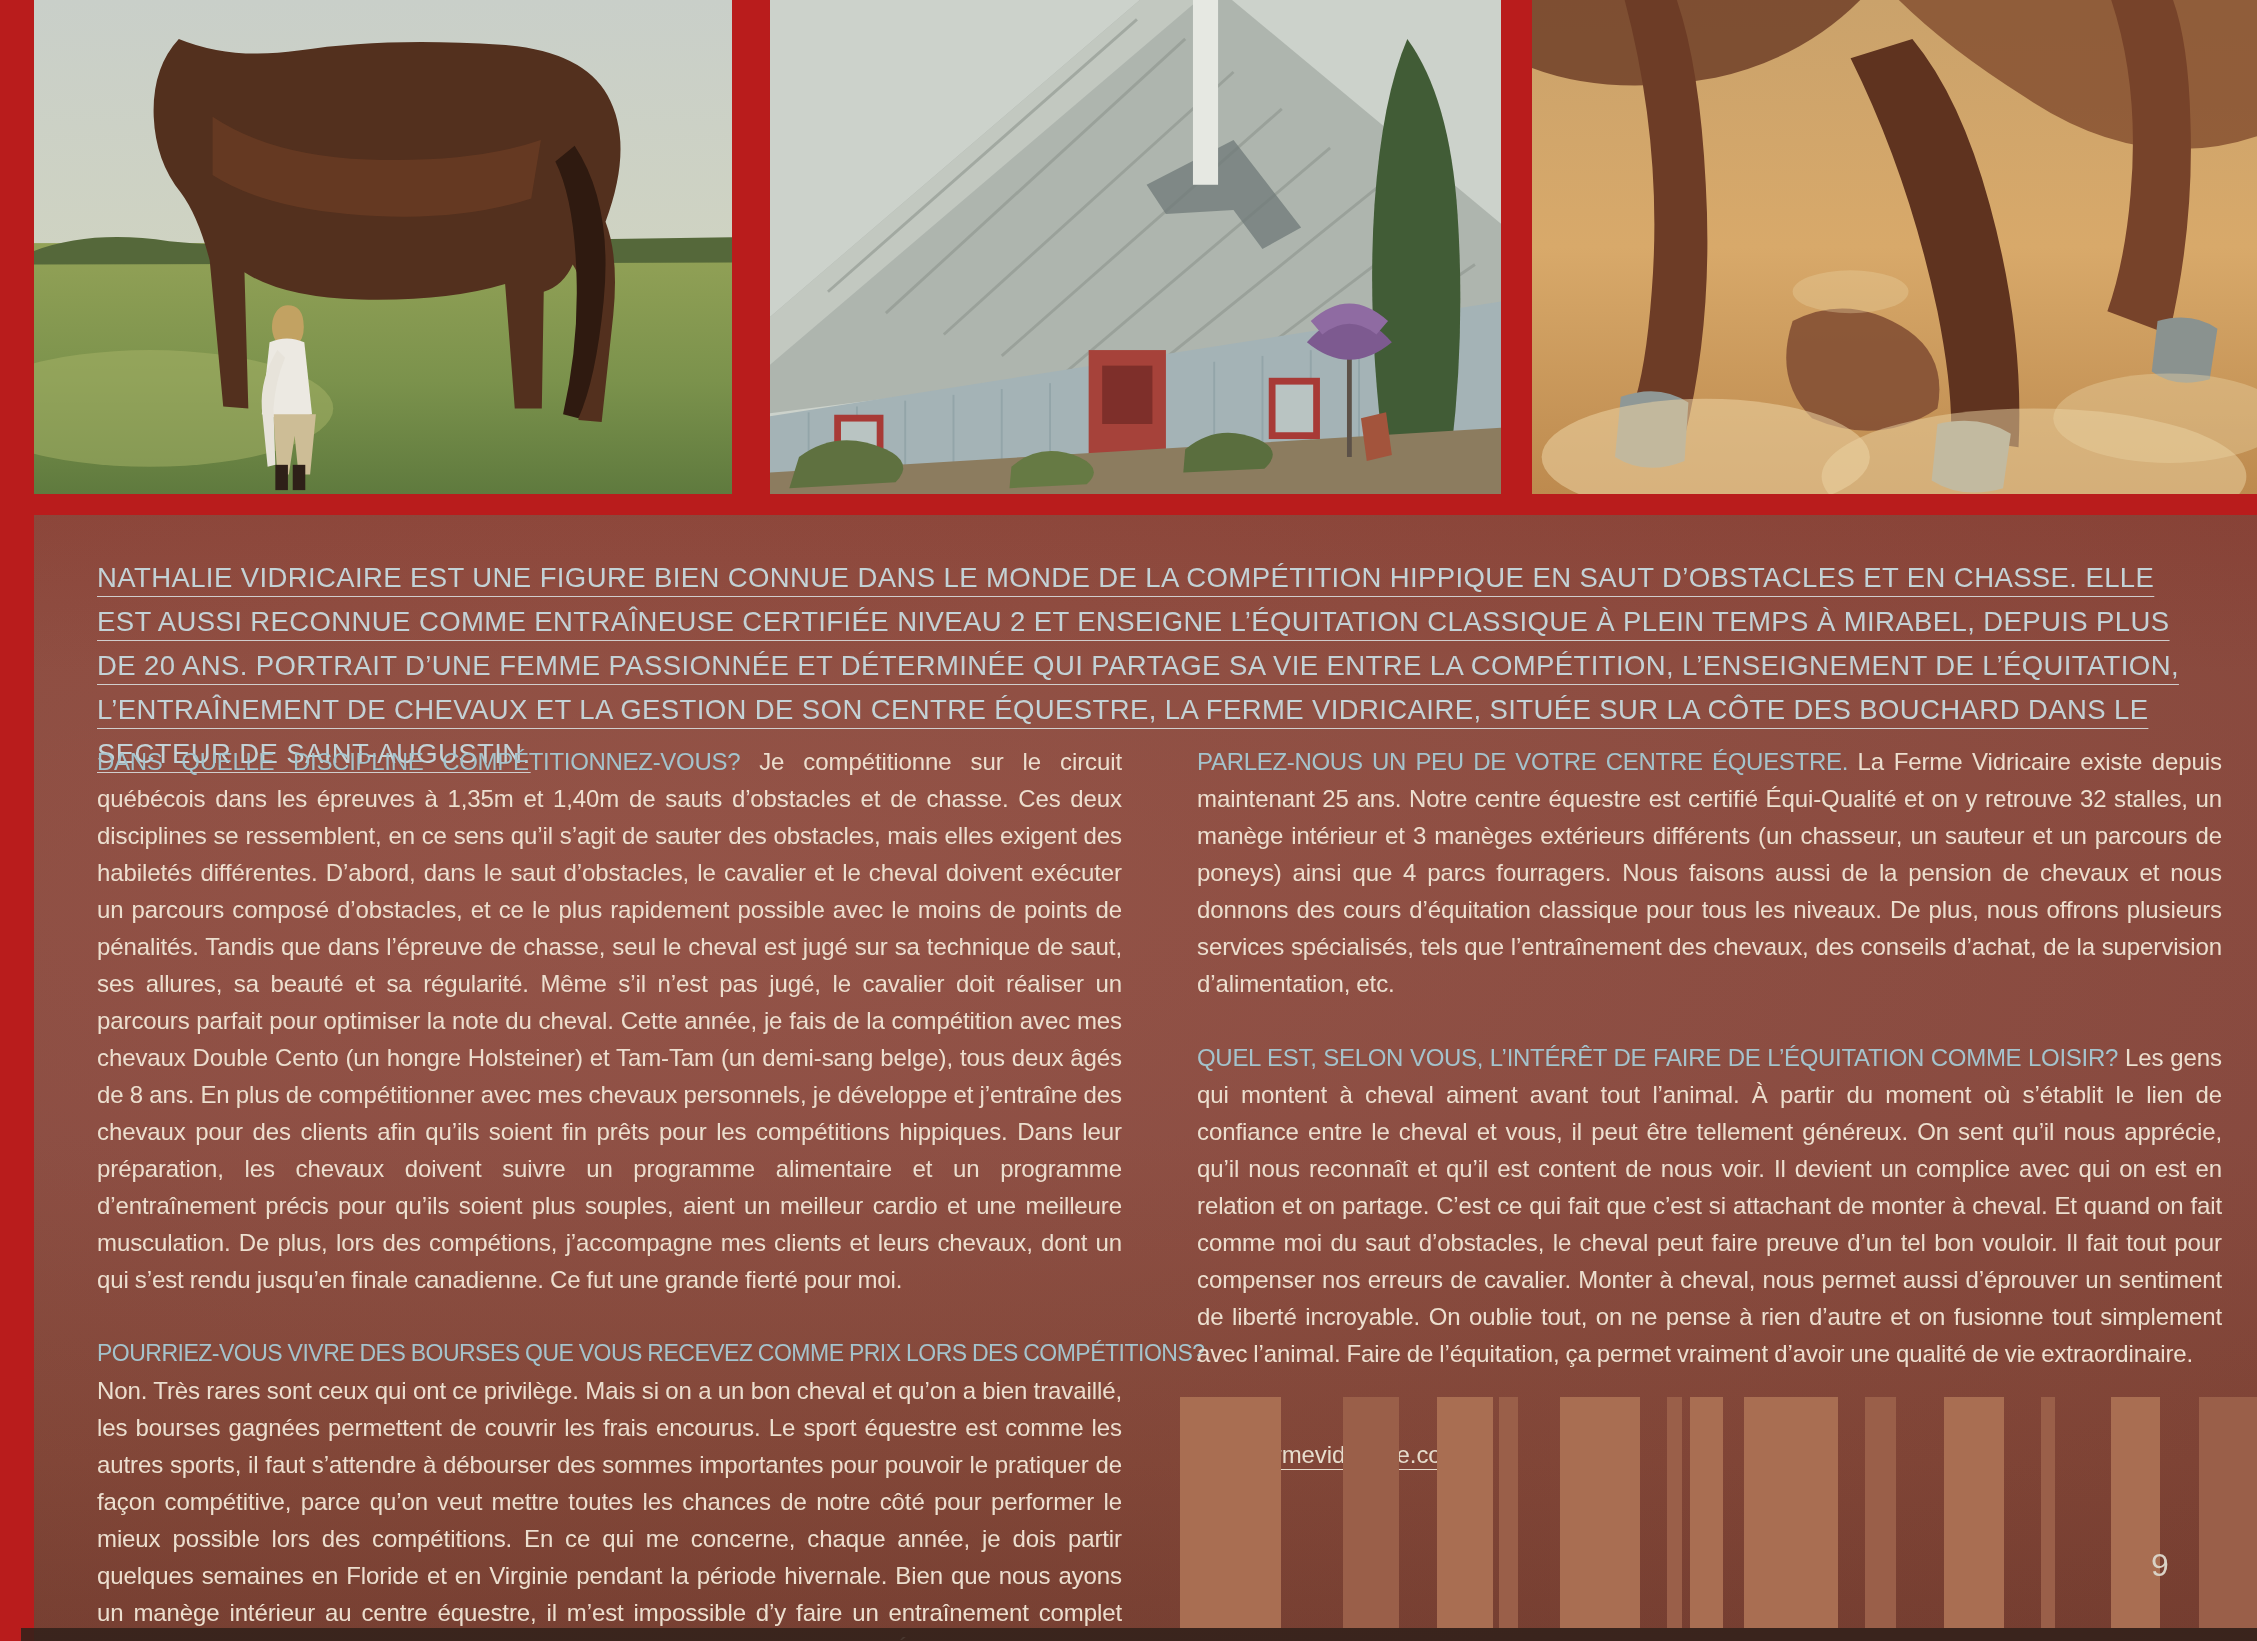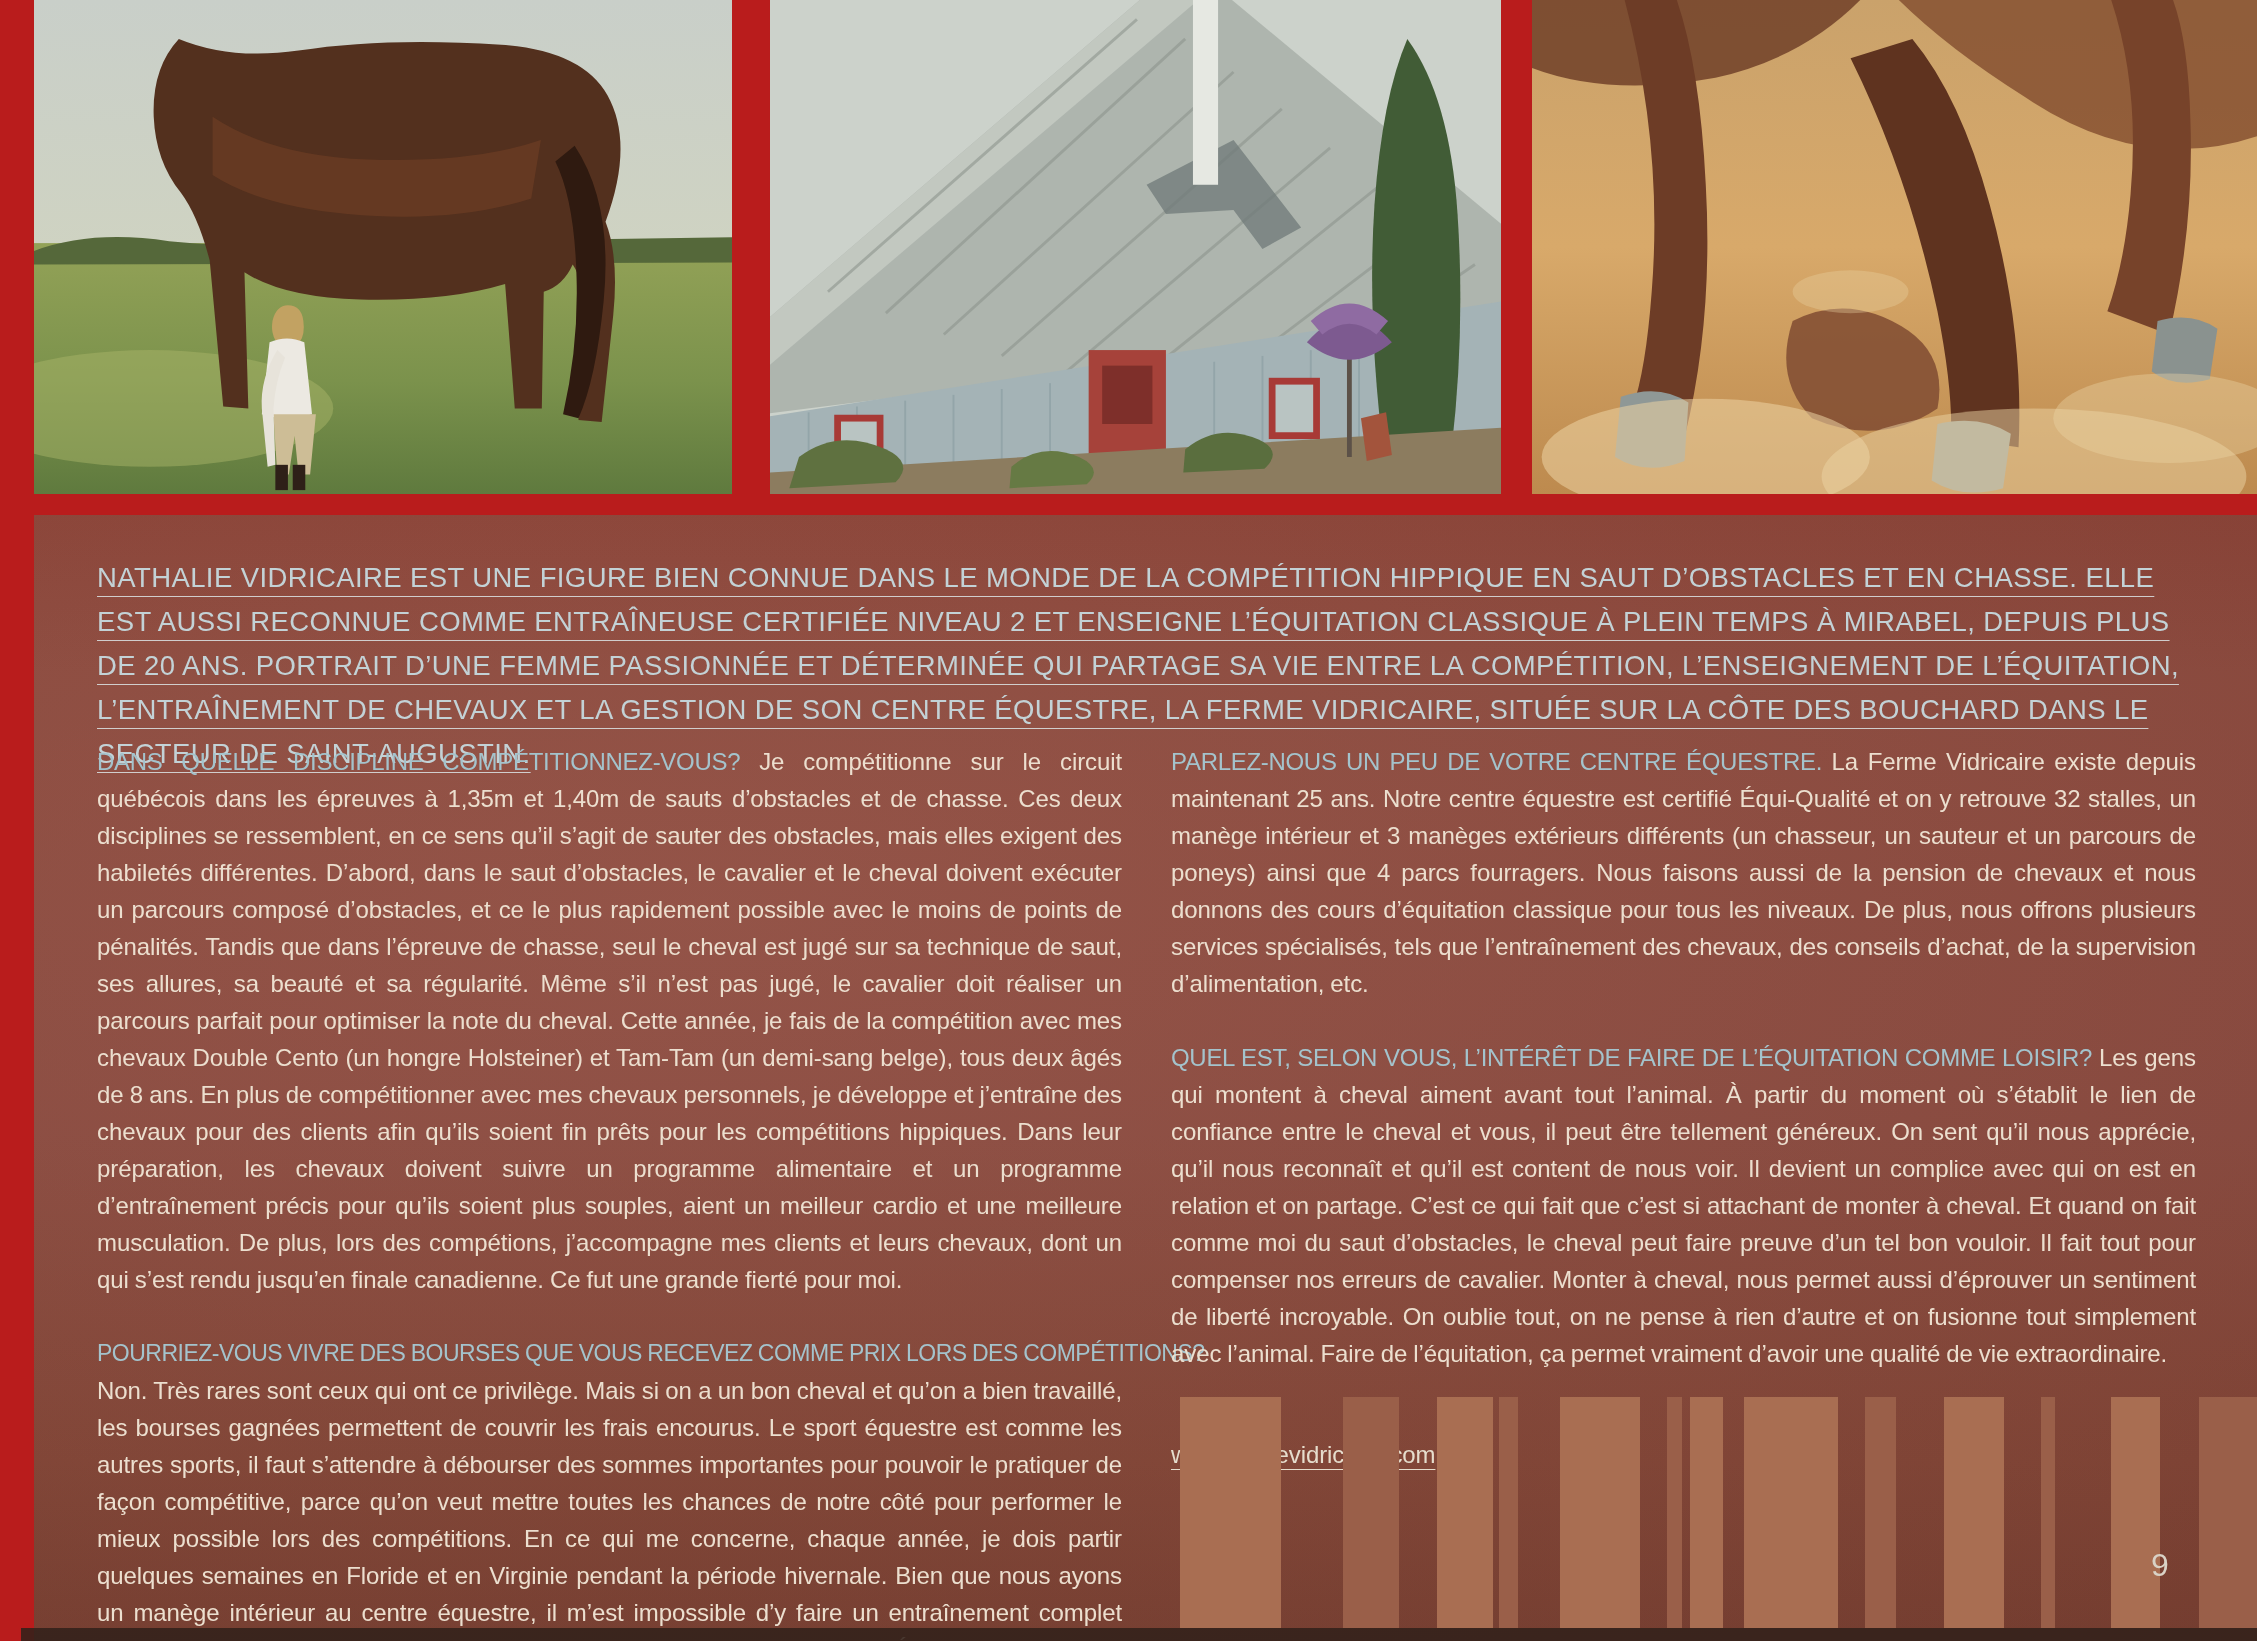--- a/index.html
+++ b/index.html
@@ -32,21 +32,21 @@
     text-decoration-color:rgba(225,238,240,.8);
     text-decoration-thickness:1.4px;
     text-underline-offset:8.7px;
   }
   .col{
     position:absolute;top:743px;width:1025px;
     font-size:24px;line-height:37px;color:#ecdfcf;
     text-align:justify;letter-spacing:-0.1px;word-spacing:-0.5px;
   }
   .col-left{left:97px;}
-  .col-right{left:1171px;}
+  .col-right{left:1197px;}
   .qa{margin:0 0 37px 0;}
   .q{font-weight:normal;color:#a4c3cc;letter-spacing:-0.3px;}
   .q-ownline{display:block;white-space:nowrap;font-size:23px;letter-spacing:-0.5px;}
   .website{margin:64px 0 0 0;}
   .website a{
     color:#e6ddcd;text-decoration:underline;text-underline-offset:5.8px;
     text-decoration-thickness:1px;cursor:pointer;
   }
   
   .bars{

